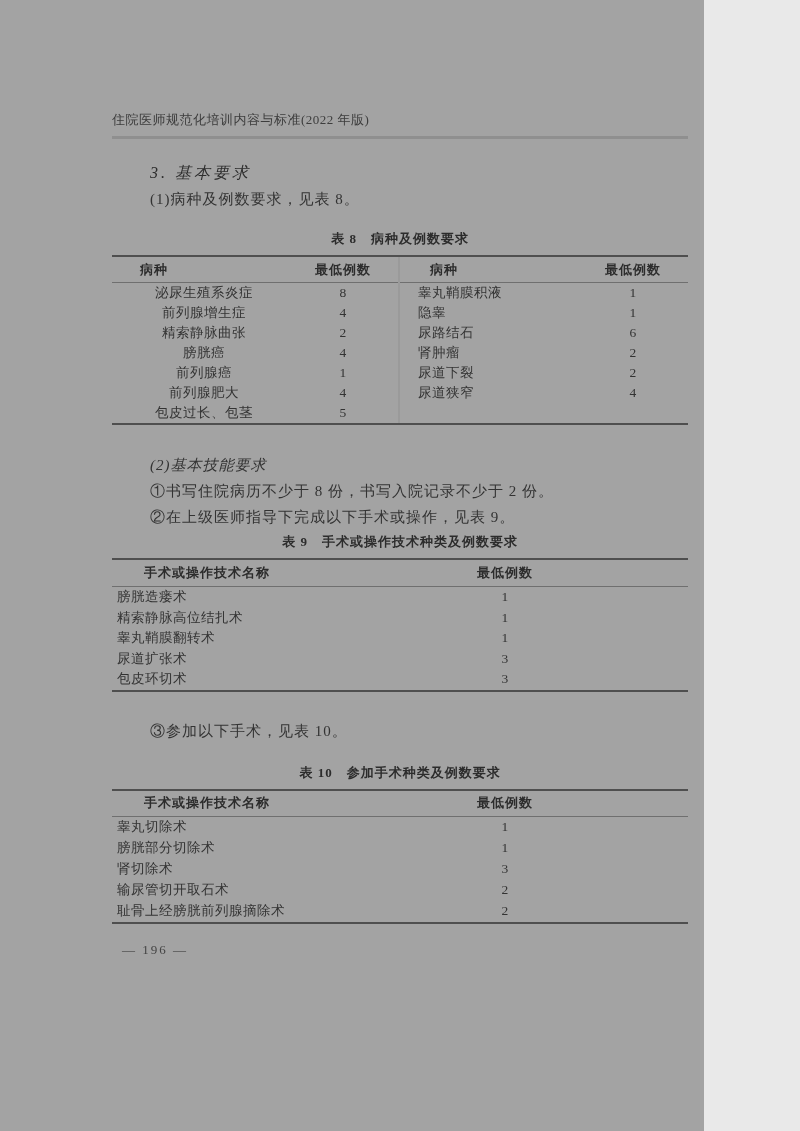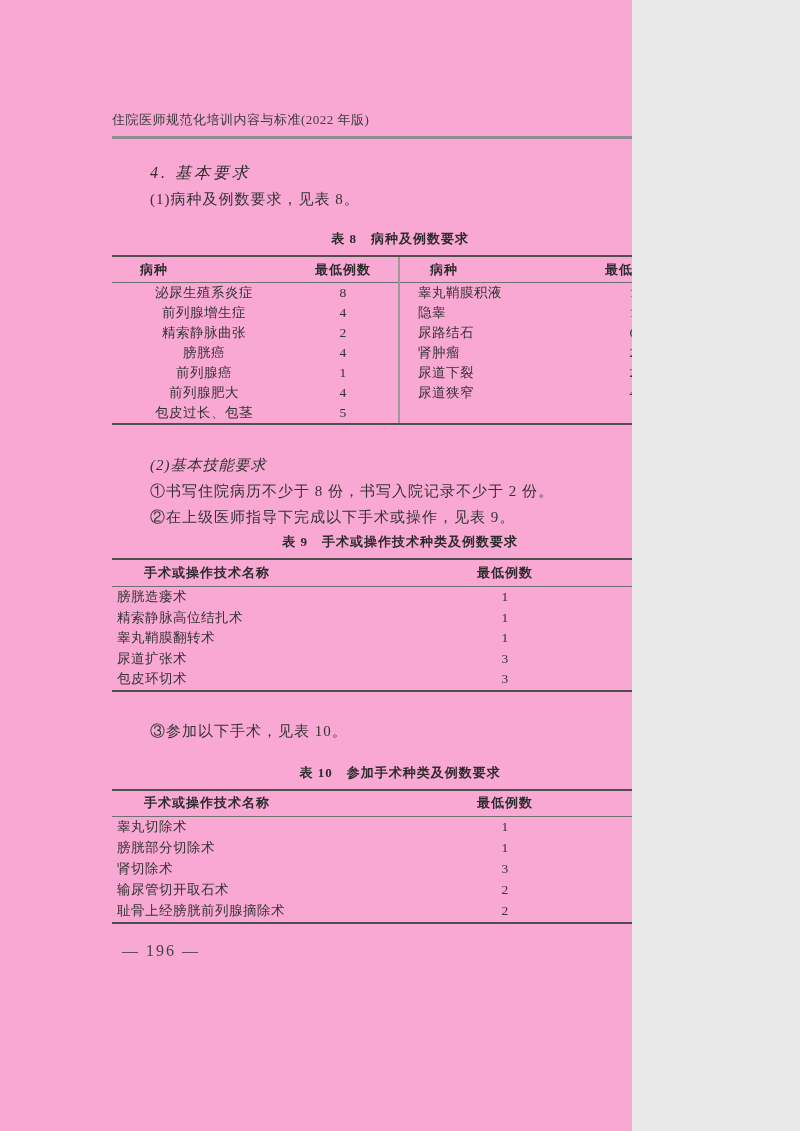--- a/index.html
+++ b/index.html
@@ -1,20 +1,20 @@
 <!DOCTYPE html>
 <html><head>
 <meta charset="utf-8">
 <style>
   html,body { margin:0; padding:0; }
   body { background:#e9e9e9; }
   .page {
     position:relative;
-    width:632px; height:1131px;
-    background:#f9a8d4;
+    width:704px; height:1131px;
+    background:#a3a3a3;
     font-family:"Liberation Serif","DejaVu Serif",serif;
     color:#3a3a3a;
     overflow:hidden;
   }
   .content { position:absolute; left:112px; top:112px; width:576px; }
 
   .doc-header {
     font-size:13px; line-height:16px; color:#3d3d3d;
     letter-spacing:0.5px;
     padding-bottom:8px;
@@ -76,32 +76,32 @@
   .tbl10 .trow { height:21px; }
   .tblw .hname { flex:1; padding-left:32px; }
   .tblw .tname { flex:1; padding-left:5px; }
   .tblw .hval, .tblw .tval { width:120px; text-align:center; margin-right:123px; }
 
   .para-mid2 { margin-top:27px;font-style:italic; }
   .para-step3 { margin-top:26px; }
 
   .page-footer {
     margin-top:18px; margin-left:10px;
-    font-size:16px; letter-spacing:2px; color:#444;
+    font-size:13px; letter-spacing:2px; color:#444;
   }
 </style>
 </head>
 <body>
 
 <div class="page">
   <div class="content">
 
     <div class="doc-header">住院医师规范化培训内容与标准(2022 年版)</div>
 
-    <div class="sec-heading">4. 基本要求</div>
+    <div class="sec-heading">3. 基本要求</div>
     <div class="para">(1)病种及例数要求，见表 8。</div>
 
     <div class="tbl8-block">
       <div class="tbl-title">表 8　病种及例数要求</div>
       <div class="tbl tbl8">
         <div class="t8half left">
           <div class="hrow">
             <span class="hname">病种</span>
             <span class="hval">最低例数</span>
           </div>

